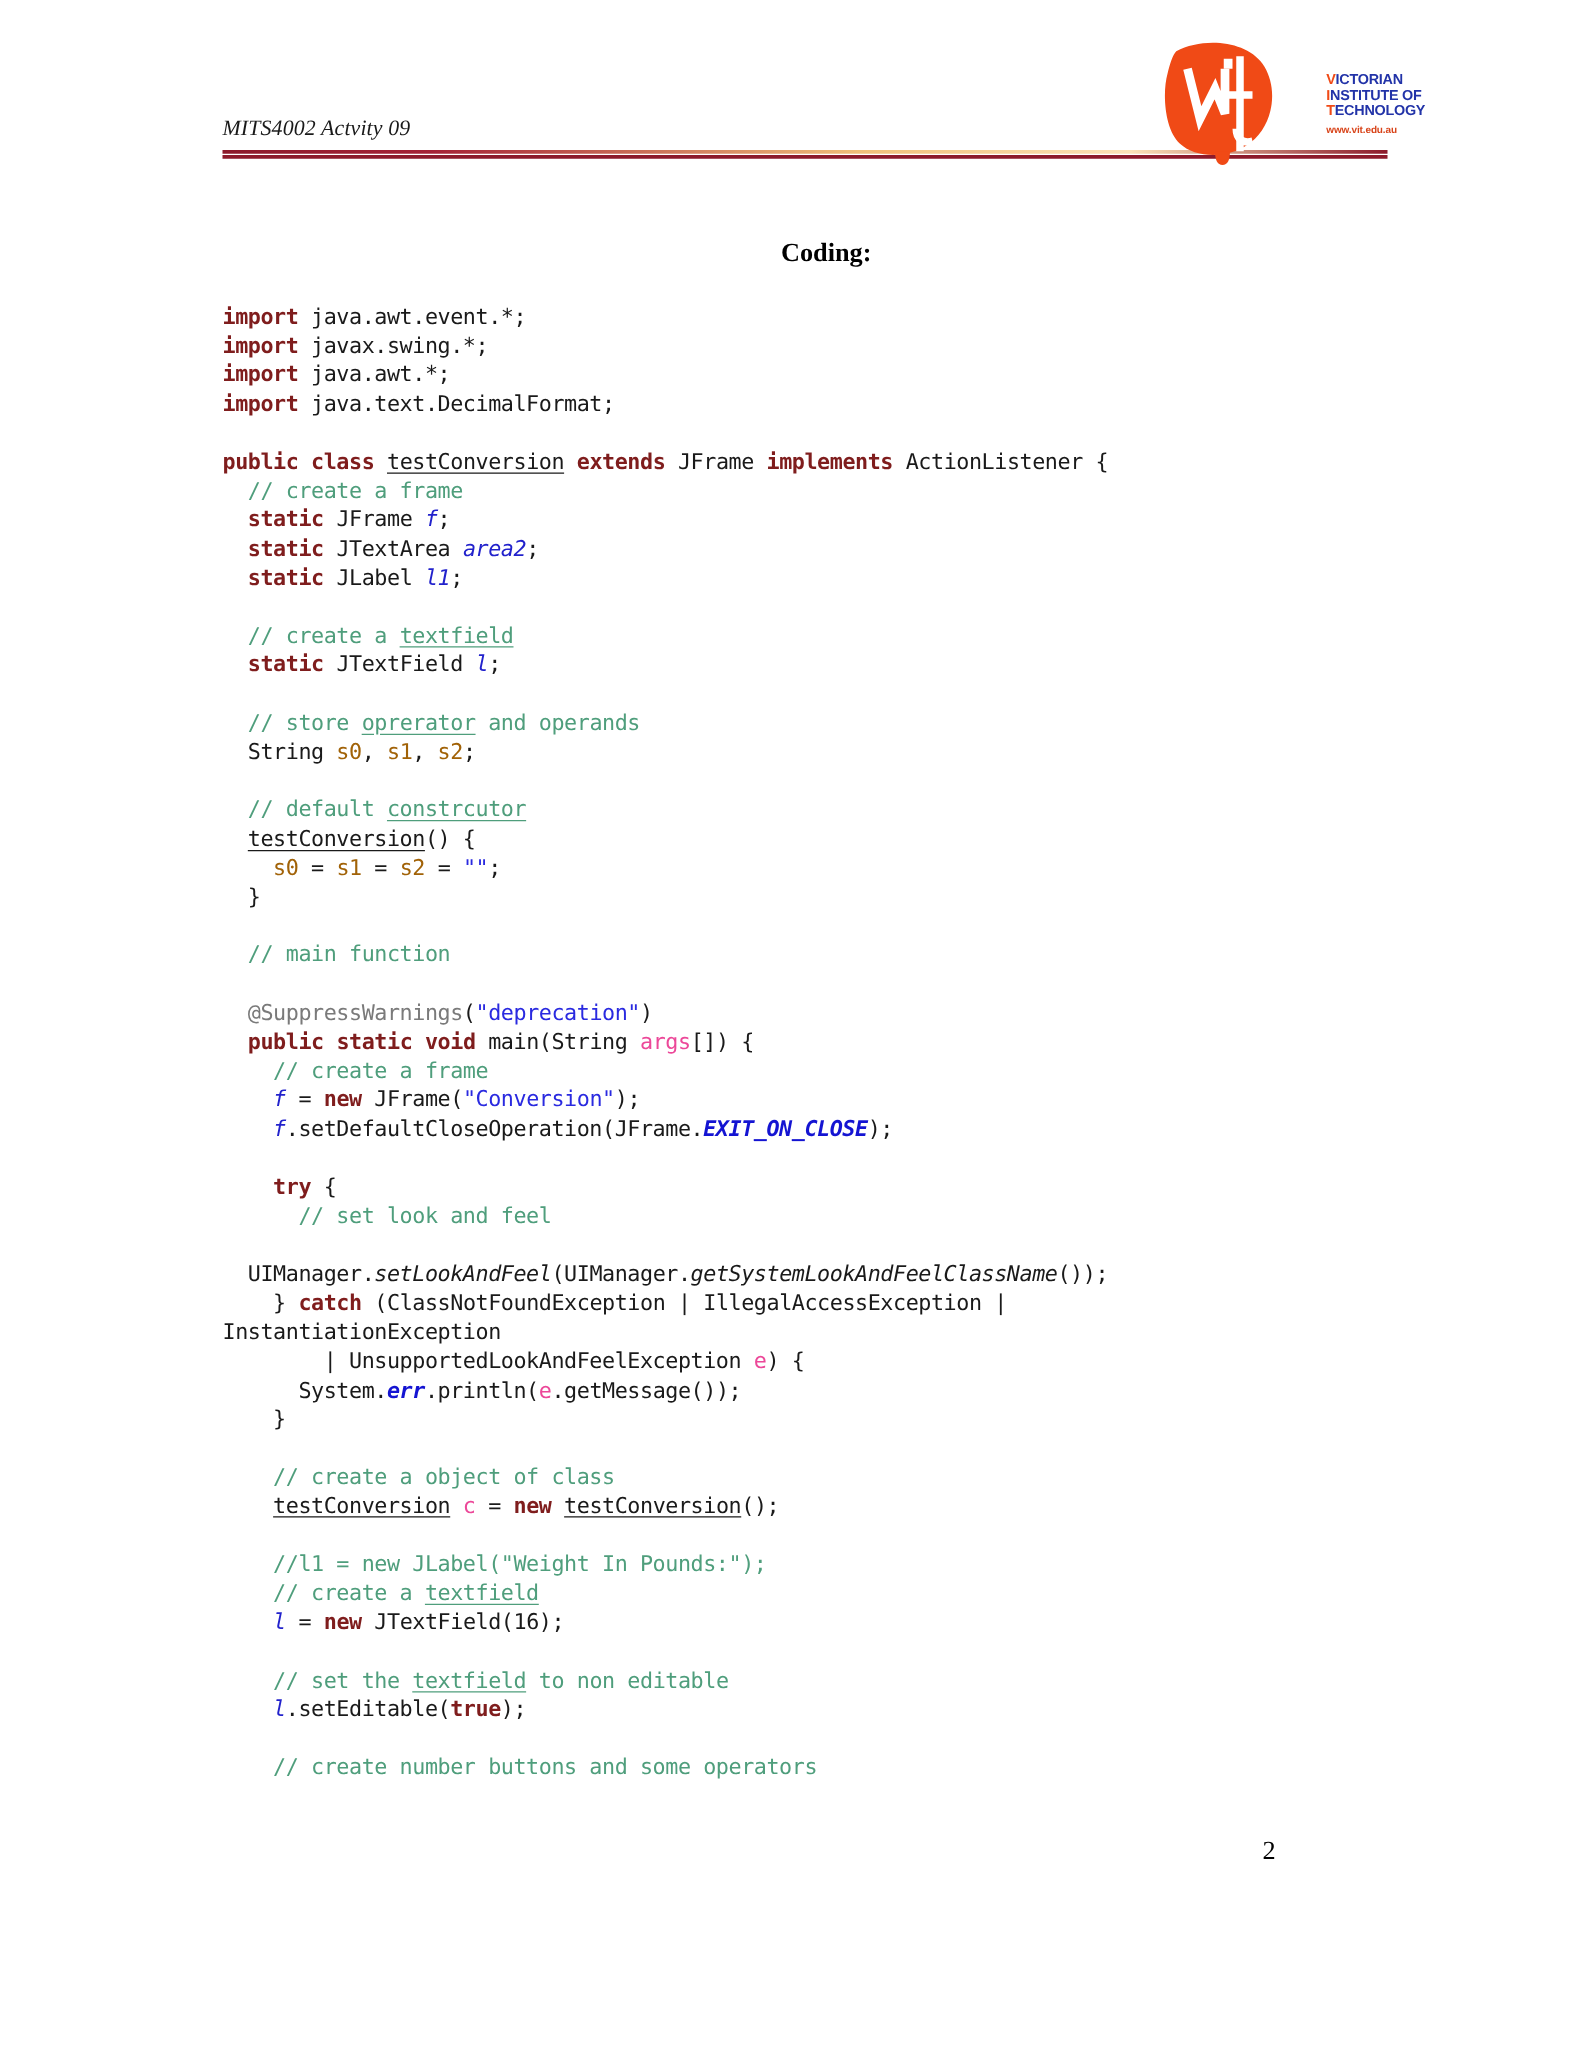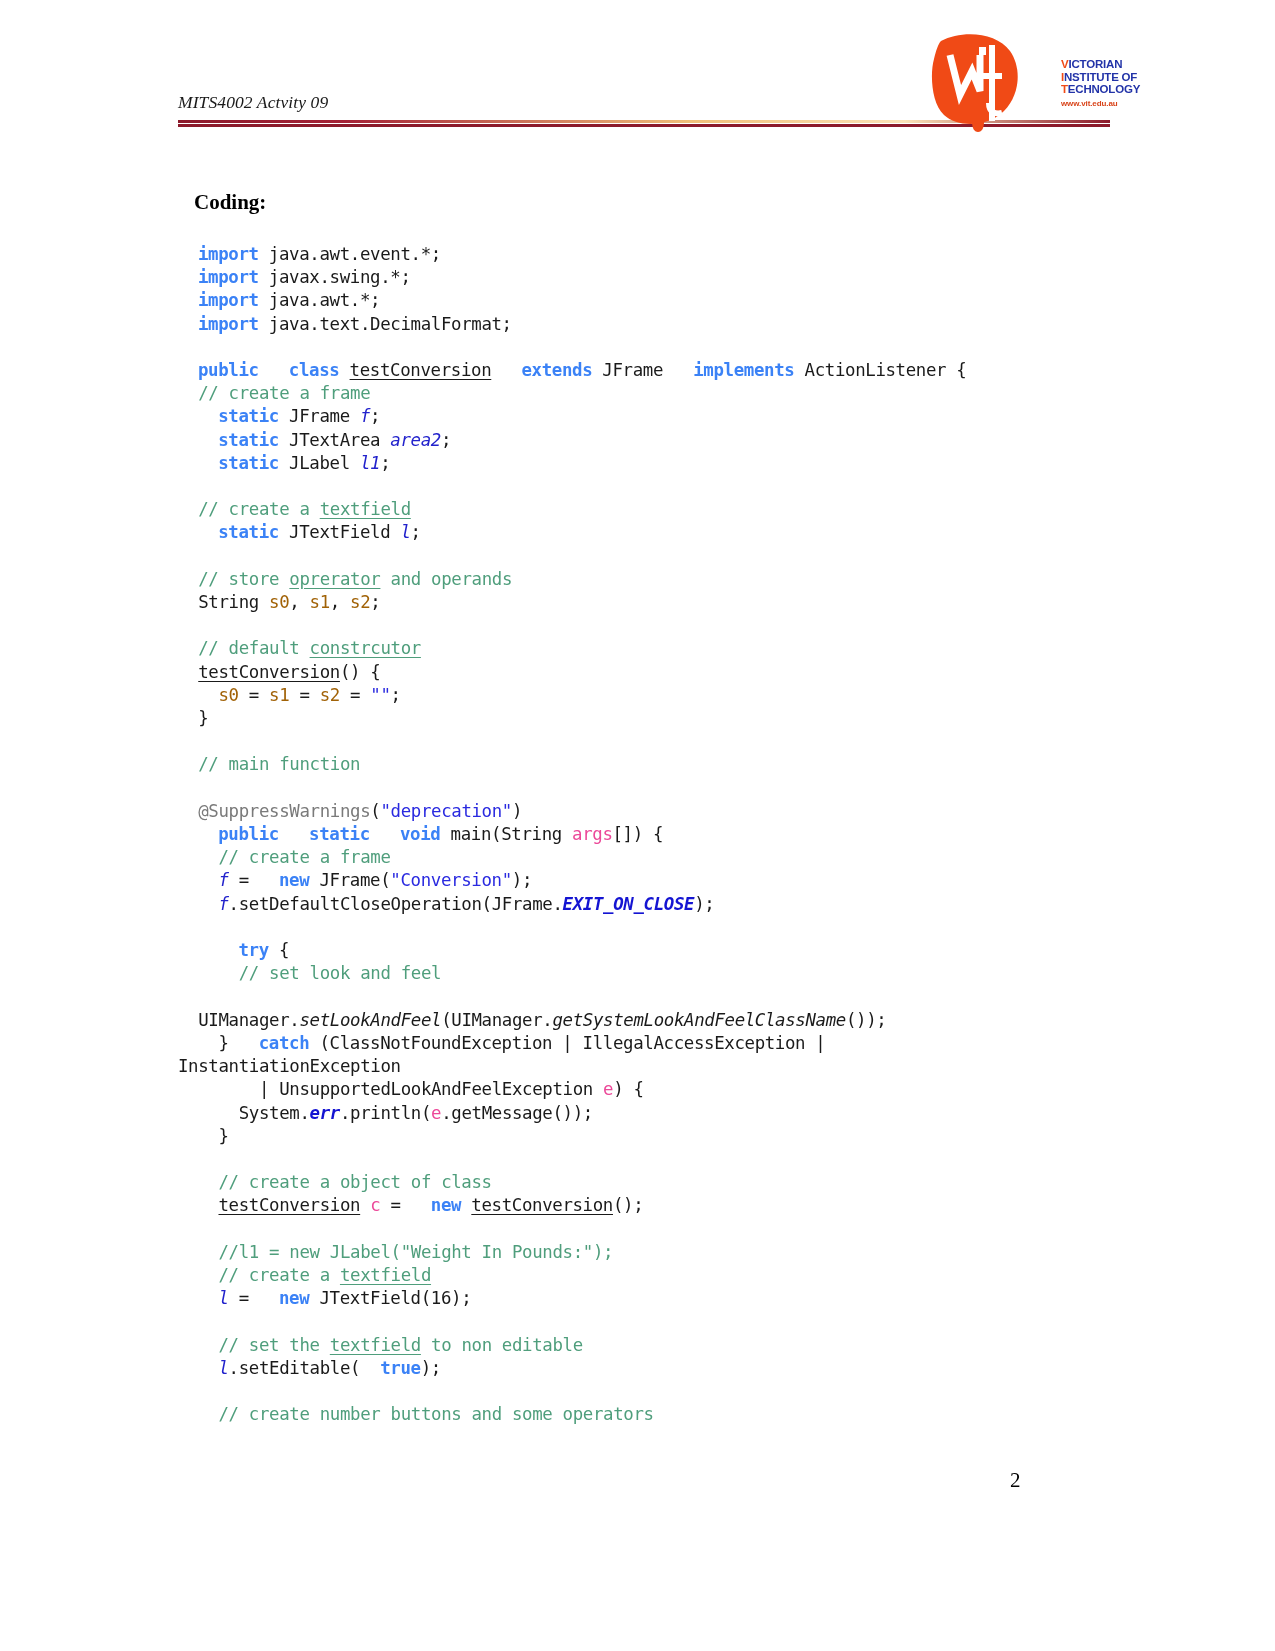--- a/index.html
+++ b/index.html
@@ -115,35 +115,36 @@
     top: 190px;
     width: 950px;
   }
 
   .section-heading {
     font-family: "Liberation Serif", serif;
     font-weight: bold;
     font-size: 21px;
     color: #000000;
     margin: 0 0 28px 16px;
+    text-align: center;
   }
 
   .code {
     font-family: "DejaVu Sans Mono", monospace;
     font-size: 17.4px;
     line-height: 23.2px;
     color: #1a1a1a;
     white-space: pre;
     margin: 0;
     letter-spacing: -0.35px;
   }
   .code .ln { display: block; min-height: 23.2px; }
 
   
-  .kw   { color: #3b82f6; font-weight: bold; margin-left: 20px; }           
+  .kw   { color: #7f1d1d; font-weight: bold; }           
   .cmt  { color: #4f9e7c; }                              
   .str  { color: #2a2ae0; }                              
   .var  { color: #2222cc; font-style: italic; }          
   .varb { color: #1414d2; font-weight: bold; font-style: italic; } 
   .num  { color: #a16207; text-align: center; }                              
   .parm { color: #ec4899; }                              
   .anno { color: #7a7a7a; text-align: center; }                              
   .mth  { font-style: italic; color: #1a1a1a; }          
   .sp   { text-decoration: underline; text-decoration-color: currentColor; text-underline-offset: 3px; }
 

